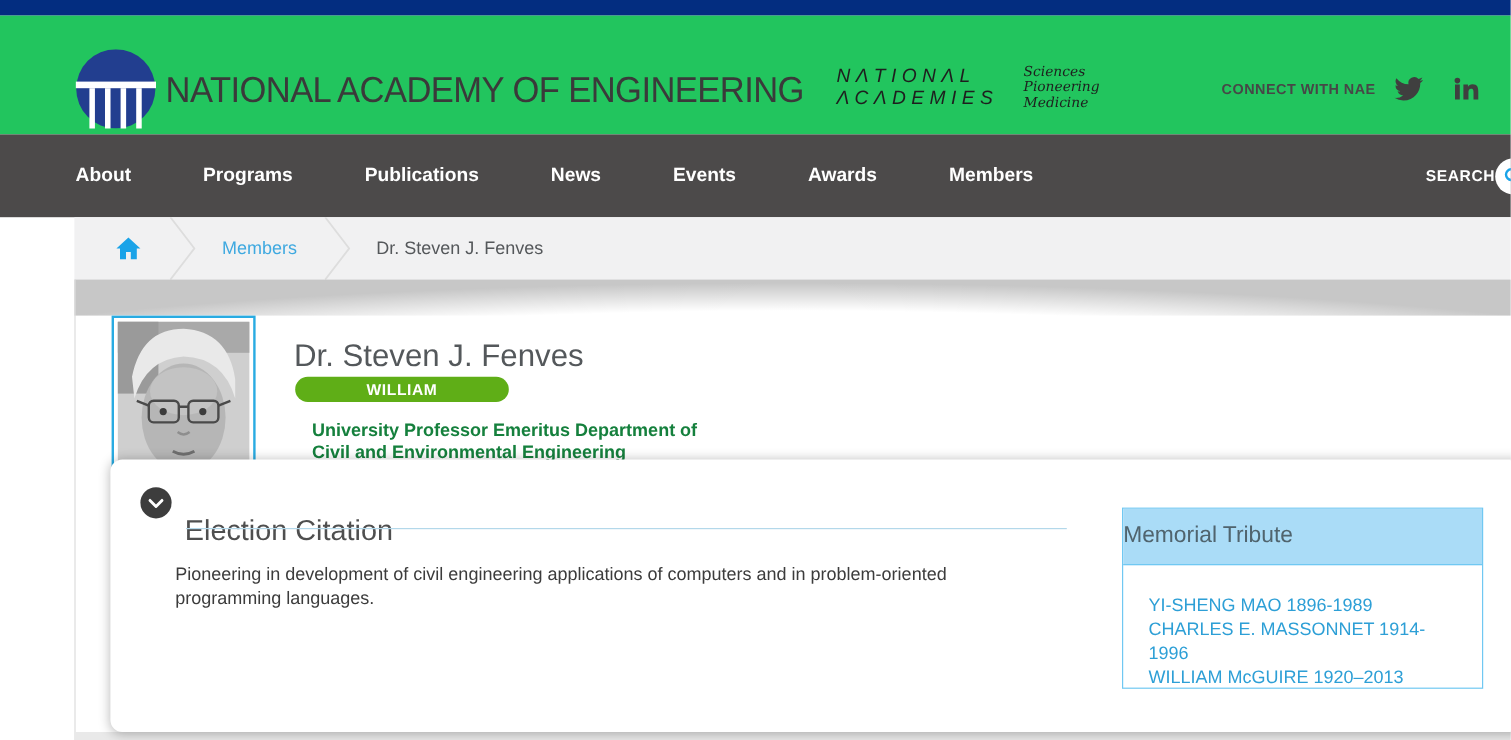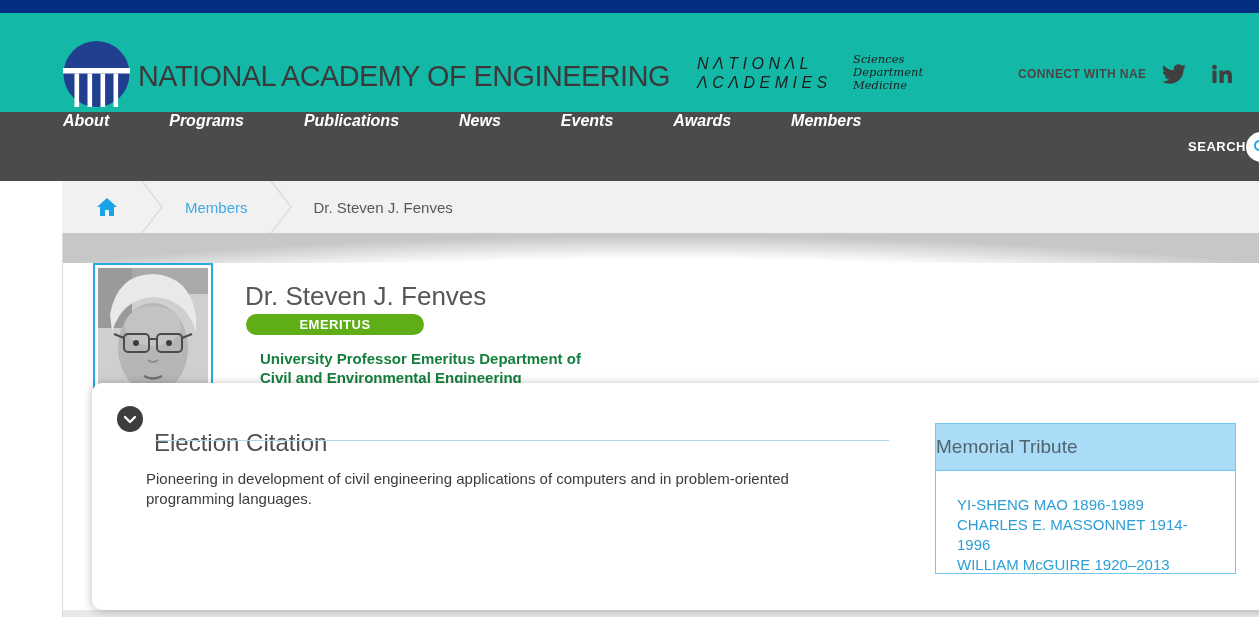--- a/index.html
+++ b/index.html
@@ -4,41 +4,41 @@
 <style>
   html,body{margin:0;padding:0;}
   body{
     width:1259px;height:617px;position:relative;overflow:hidden;
     background:#ffffff;font-family:"Liberation Sans","DejaVu Sans",sans-serif;
     -webkit-font-smoothing:antialiased;
   }
   
   .topbar{position:absolute;left:0;top:0;width:100%;height:13px;background:#032d80;}
   
-  .header{position:absolute;left:0;top:13px;width:100%;height:99px;background:#14b8a6;}
+  .header{position:absolute;left:0;top:13px;width:100%;height:99px;background:#22c55e;}
   .nae-logo{position:absolute;left:63px;top:28px;width:67px;height:66px;}
   .nae-wordmark{
     position:absolute;left:138px;top:46px;font-size:30px;color:#3a3a3a;
     letter-spacing:-0.5px;white-space:nowrap;transform:scaleX(.96);transform-origin:left;
   }
   .acad-block{position:absolute;left:697px;top:41px;color:#1e1e1e;font-style:italic;}
   .acad-line{font-size:16px;letter-spacing:4.5px;line-height:19px;font-weight:400;white-space:nowrap;}
   .acad-tagline{
     position:absolute;left:853px;top:40px;font-family:"DejaVu Serif","Liberation Serif",serif;
     font-style:italic;font-size:11.5px;line-height:13px;color:#1e1e1e;
   }
   .connect-label{
     position:absolute;left:1018px;top:54px;font-size:12px;font-weight:bold;
     color:#474747;letter-spacing:.4px;
   }
   .icon-twitter{position:absolute;left:1162px;top:49px;width:24px;height:24px;cursor:pointer;}
   .icon-linkedin{position:absolute;left:1210px;top:49px;width:24px;height:24px;cursor:pointer;}
   
   .nav{position:absolute;left:0;top:112px;width:100%;height:69px;background:#4c4a4a;}
-  .nav-items{display:flex;align-items:flex-start;height:100%;padding-left:63px;gap:60px;font-style:italic;}
+  .nav-items{display:flex;align-items:center;height:100%;padding-left:63px;gap:60px;}
   .nav-item{color:#fff;font-size:16px;font-weight:bold;cursor:pointer;white-space:nowrap;}
   .nav-search{
     position:absolute;right:13px;top:0;height:100%;display:flex;align-items:center;
     color:#fff;font-size:13px;font-weight:bold;letter-spacing:.5px;cursor:pointer;
   }
   .search-circle{
     position:absolute;right:-17px;top:20px;width:30px;height:30px;border-radius:50%;
     background:#fff;display:flex;align-items:center;justify-content:center;cursor:pointer;
   }
   
@@ -113,21 +113,21 @@
     <rect x="50.5" y="32.5" width="4.6" height="34" fill="#ffffff"></rect>
   </svg>
   <div class="nae-wordmark">NATIONAL ACADEMY OF ENGINEERING</div>
 
   <div class="acad-block">
     <div class="acad-line">NΛTIONΛL</div>
     <div class="acad-line">ΛCΛDEMIES</div>
   </div>
   <div class="acad-tagline">
     <div>Sciences</div>
-    <div>Department</div>
+    <div>Pioneering</div>
     <div>Medicine</div>
   </div>
 
   <div class="connect-label">CONNECT WITH NAE</div>
   <svg class="icon-twitter" viewBox="0 0 24 24">
     <path fill="#3f3f3f" d="M23.95 4.57a10 10 0 0 1-2.82.77 4.96 4.96 0 0 0 2.16-2.72c-.95.56-2 .96-3.12 1.18a4.92 4.92 0 0 0-8.38 4.48A13.94 13.94 0 0 1 1.64 3.16a4.92 4.92 0 0 0 1.52 6.57 4.9 4.9 0 0 1-2.23-.61v.06a4.92 4.92 0 0 0 3.95 4.83 4.9 4.9 0 0 1-2.21.08 4.93 4.93 0 0 0 4.6 3.42A9.87 9.87 0 0 1 0 19.54a13.9 13.9 0 0 0 7.55 2.21c9.05 0 14-7.5 14-13.99 0-.21 0-.42-.02-.63a10 10 0 0 0 2.42-2.56z"></path>
   </svg>
   <svg class="icon-linkedin" viewBox="0 0 24 24">
     <path fill="#3f3f3f" d="M2.5 8.5h4V21h-4zM4.5 2.8a2.35 2.35 0 1 1 0 4.7 2.35 2.35 0 0 1 0-4.7zM9.5 8.5h3.8v1.7h.06c.53-1 1.83-2.06 3.77-2.06 4.03 0 4.77 2.65 4.77 6.1V21h-3.97v-5.9c0-1.4-.03-3.2-1.95-3.2-1.96 0-2.26 1.52-2.26 3.1V21H9.5z"></path>
   </svg>
@@ -184,21 +184,21 @@
     <line x1="26" y1="70" x2="16" y2="66" stroke="#4a4a4a" stroke-width="2"></line>
     <line x1="84" y1="70" x2="94" y2="66" stroke="#4a4a4a" stroke-width="2"></line>
     <circle cx="38" cy="75" r="3" fill="#3c3c3c"></circle>
     <circle cx="71" cy="75" r="3" fill="#3c3c3c"></circle>
     <path d="M50,92 Q55,96 60,92" fill="none" stroke="#8e8e8e" stroke-width="2"></path>
     <path d="M46,108 Q55,113 64,108" fill="none" stroke="#6f6f6f" stroke-width="2.5"></path>
     <path d="M6,148 L6,132 Q30,116 55,118 Q82,116 104,134 L104,148 Z" fill="#f2f2f2"></path>
   </svg>
 </div>
 <div class="profile-name">Dr. Steven J. Fenves</div>
-<div class="profile-badge">EMERITUS</div>
+<div class="profile-badge">WILLIAM</div>
 <div class="profile-title">University Professor Emeritus Department of Civil and Environmental Engineering</div>
 
 <div class="card">
   <div class="collapse-toggle">
     <svg width="26" height="26" viewBox="0 0 26 26">
       <polyline points="8,11 13,16 18,11" fill="none" stroke="#ffffff" stroke-width="2.4" stroke-linecap="round" stroke-linejoin="round"></polyline>
     </svg>
   </div>
   <div class="citation-heading">Election Citation</div>
   <div class="citation-rule"></div>

